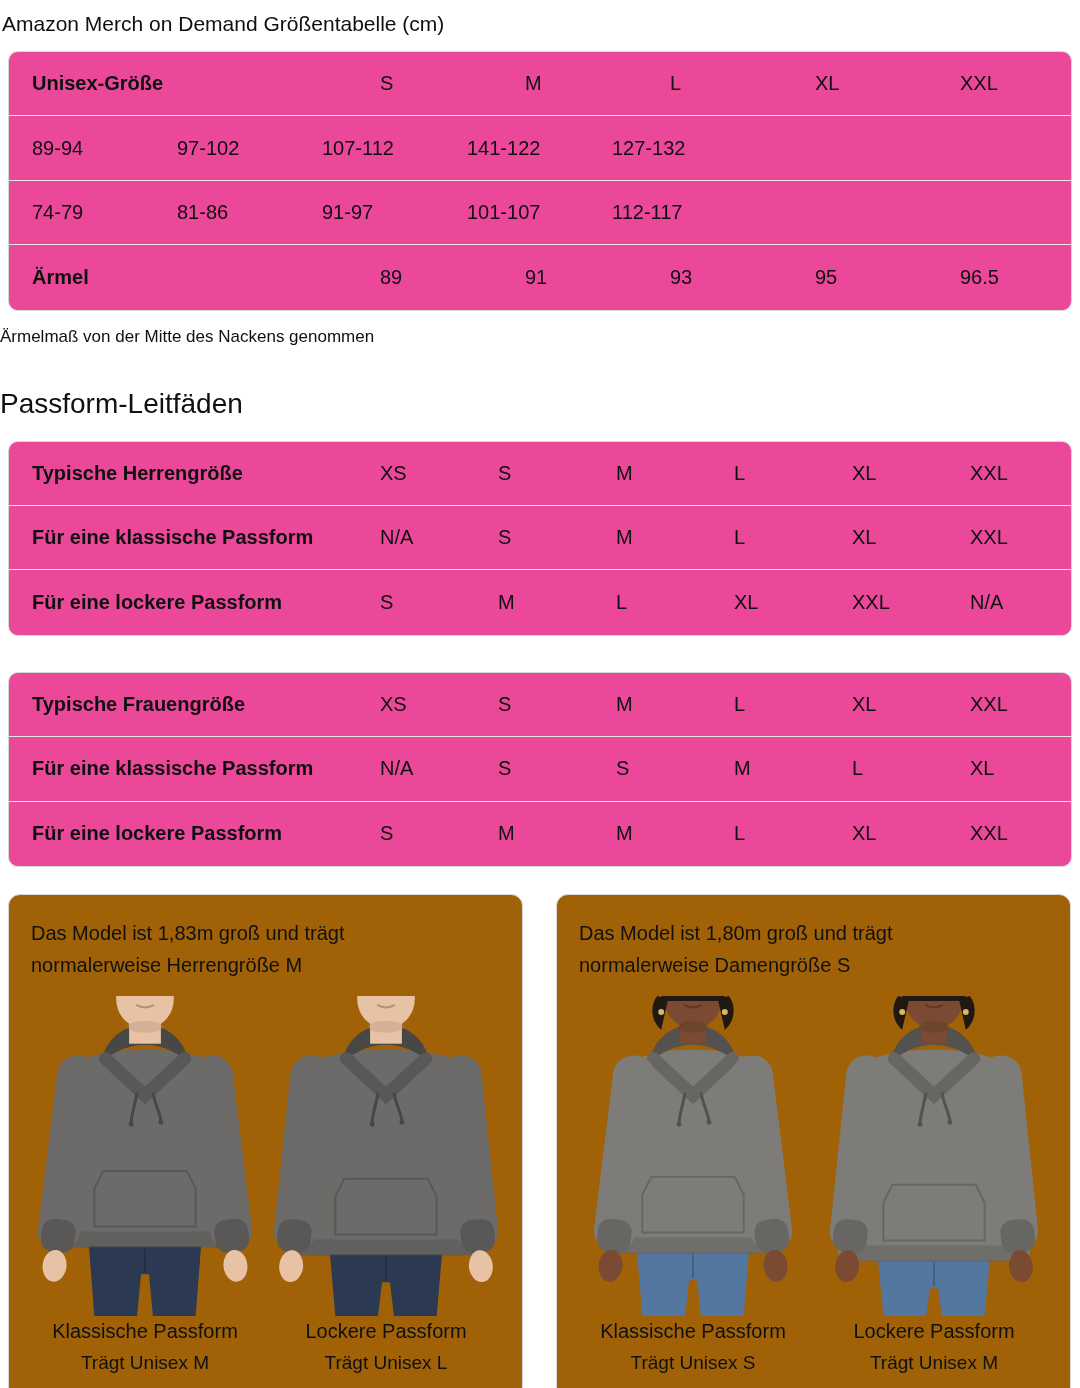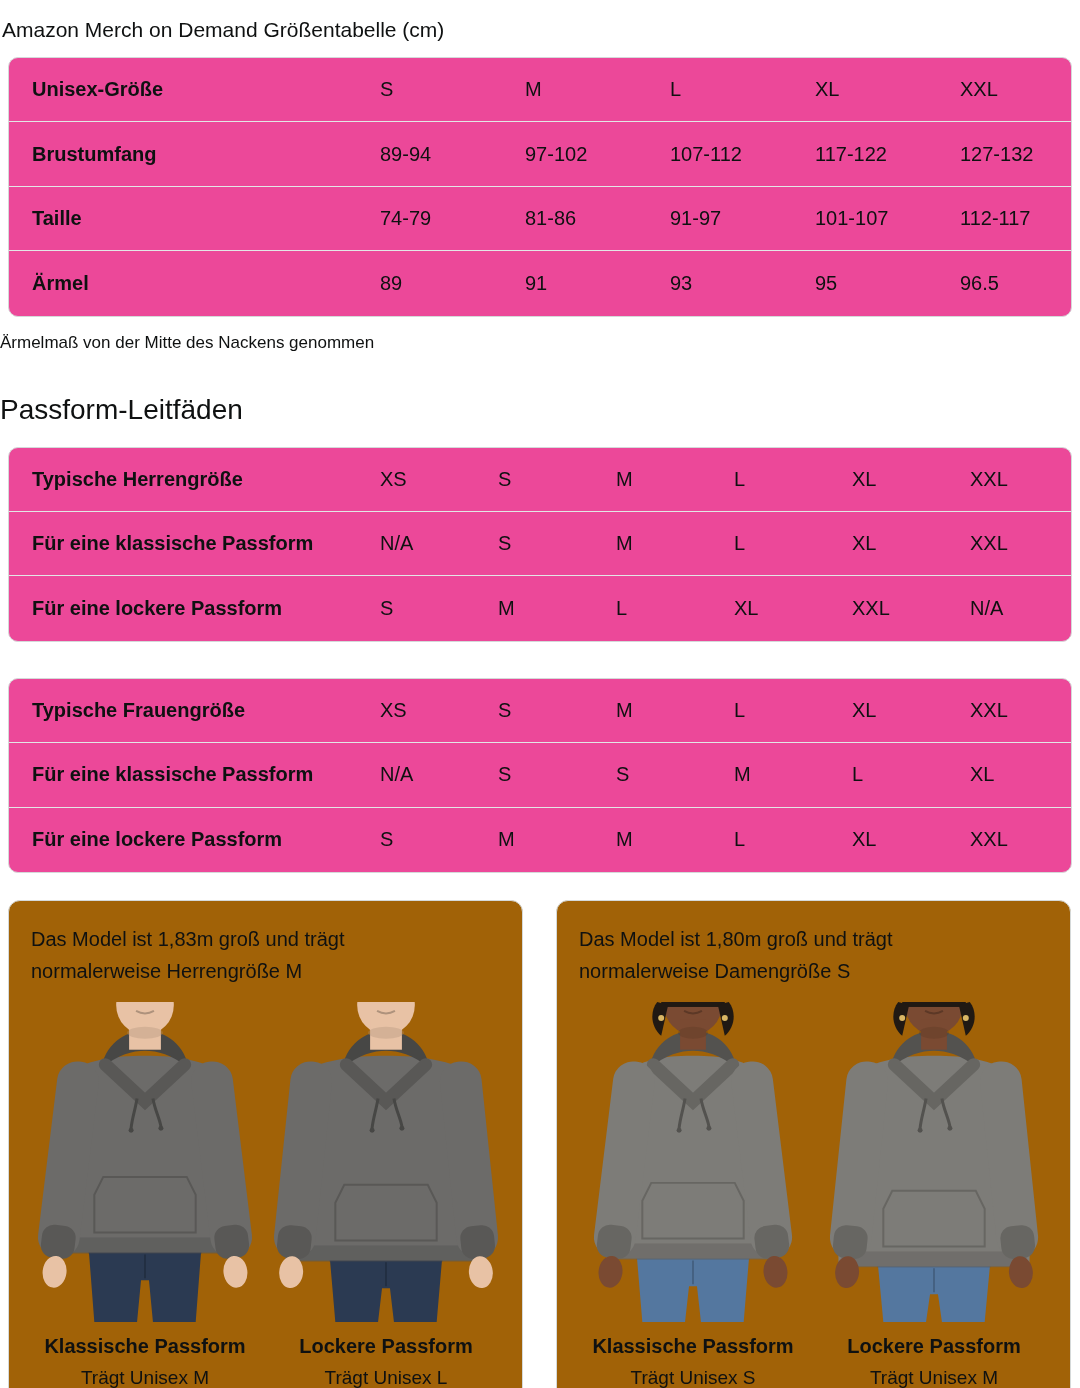--- a/index.html
+++ b/index.html
@@ -1,69 +1,67 @@
 <!DOCTYPE html>
 <html><head>
 <meta charset="utf-8">
 <style>
   * { box-sizing: border-box; }
   html, body { margin: 0; padding: 0; background: #fff; }
   body { width: 1080px; font-family: "Liberation Sans", "DejaVu Sans", sans-serif; color: #0f1111; }
   .page { width: 1080px; padding: 2px 8px 8px 8px; }
 
-  .title { font-size: 21px; font-weight: 400; margin: 16px 0 15px -6px; color: #0f1111; }
+  .title { font-size: 21px; font-weight: 400; margin: 10px 0 15px -6px; color: #0f1111; }
 
   .tbl { border: 1px solid #d5d9d9; border-radius: 10px; background: #ec4899; overflow: hidden; }
   .trow { display: flex; align-items: center; height: 64.4px; border-bottom: 1px solid #e3e6e6; padding-left: 23px; font-size: 20px; }
   .trow:last-child { border-bottom: none; }
   .tlabel { width: 348px; font-weight: 700; flex: none; }
   .tcell { flex: none; font-weight: 400; }
   .w5 { width: 145px; }
   .w6 { width: 118px; }
 
   .footnote { font-size: 17px; margin: 16px 0 0 -8px; color: #0f1111; }
   .fit-heading { font-size: 28px; font-weight: 400; margin: 41px 0 21px -8px; }
   .tbl + .tbl-gap, .tbl-gap { margin-top: 36px; }
 
   .cards { display: flex; gap: 33px; margin-top: 27px; }
   .card { width: 515px; border: 1px solid #d5d9d9; border-radius: 12px; padding: 22px 21px 24px 21px; background: #a16207; }
   .card-desc { font-size: 20px; line-height: 32px; margin: 0 0 15px 1px; white-space: pre-line; }
   .photos { display: flex; justify-content: space-between; }
   .shot { width: 230px; }
   .photo { width: 230px; height: 320px; overflow: hidden; }
   .photo svg { display: block; }
-  .fit-label { text-align: center; font-weight: 700; font-size: 20px; margin-top: 13px; }
+  .fit-label { text-align: center; font-weight: 400; font-size: 20px; margin-top: 4px; }
   .size-label { text-align: center; font-weight: 400; font-size: 19px; margin-top: 9px; }
 </style>
 </head>
 <body>
 
 <div class="page">
 
   <h1 class="title">Amazon Merch on Demand Größentabelle (cm)</h1>
 
   <section class="tbl">
     <div class="trow">
       <div class="tlabel">Unisex-Größe</div>
       <div class="tcell w5">S</div>
       <div class="tcell w5">M</div>
       <div class="tcell w5">L</div>
       <div class="tcell w5">XL</div>
       <div class="tcell w5">XXL</div>
     </div>
     <div class="trow">
-      <div class="tlabel">Brustumfang</div>
       <div class="tcell w5">89-94</div>
       <div class="tcell w5">97-102</div>
       <div class="tcell w5">107-112</div>
-      <div class="tcell w5">117-122</div>
+      <div class="tcell w5">141-122</div>
       <div class="tcell w5">127-132</div>
     </div>
     <div class="trow">
-      <div class="tlabel">Taille</div>
       <div class="tcell w5">74-79</div>
       <div class="tcell w5">81-86</div>
       <div class="tcell w5">91-97</div>
       <div class="tcell w5">101-107</div>
       <div class="tcell w5">112-117</div>
     </div>
     <div class="trow">
       <div class="tlabel">Ärmel</div>
       <div class="tcell w5">89</div>
       <div class="tcell w5">91</div>

